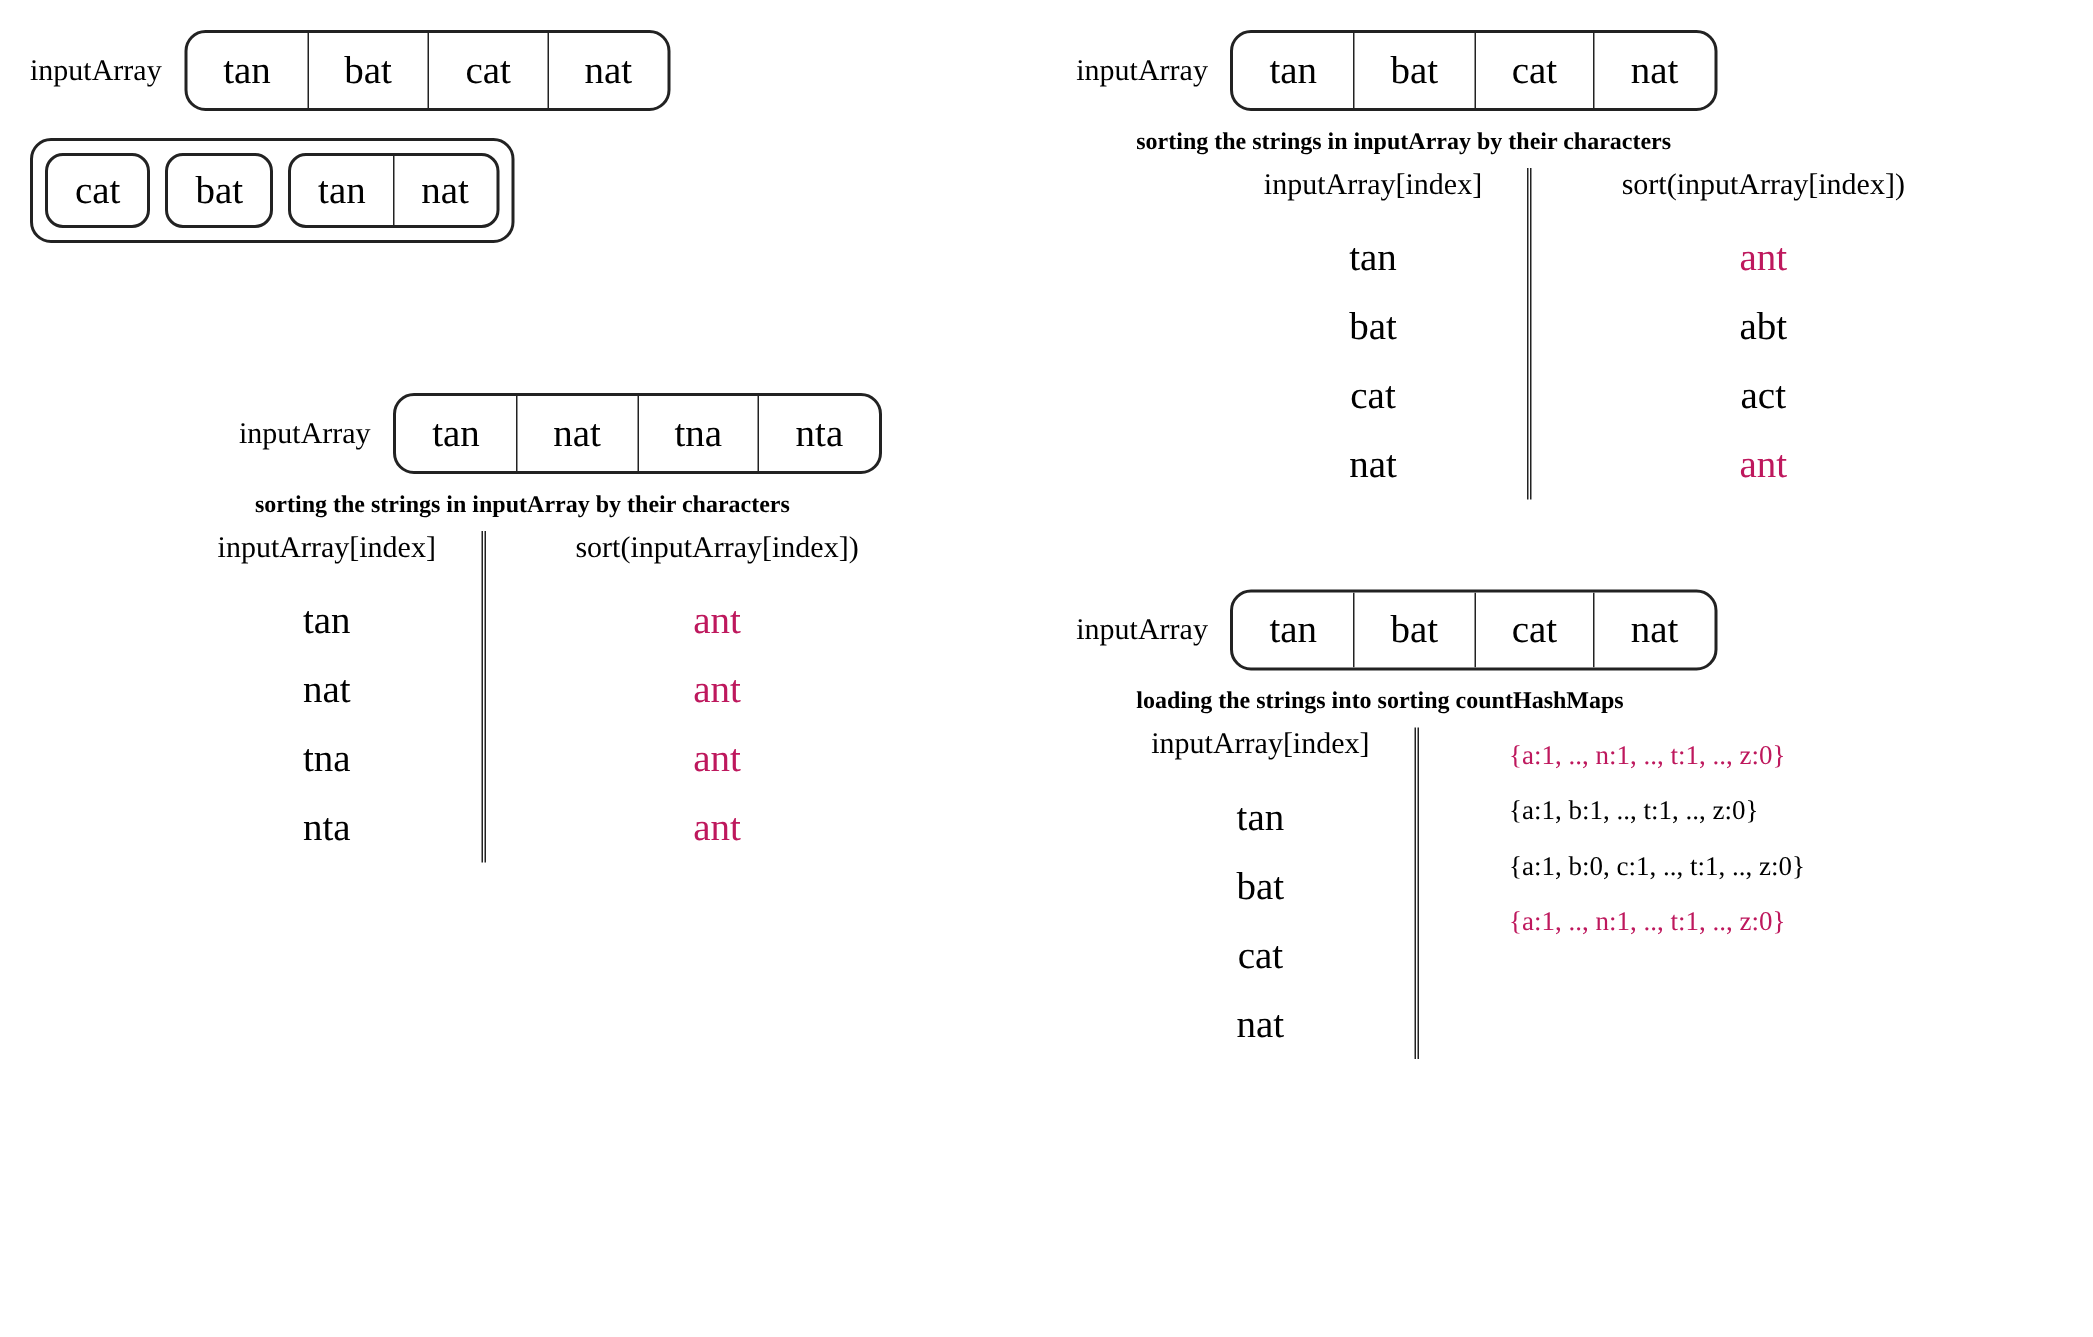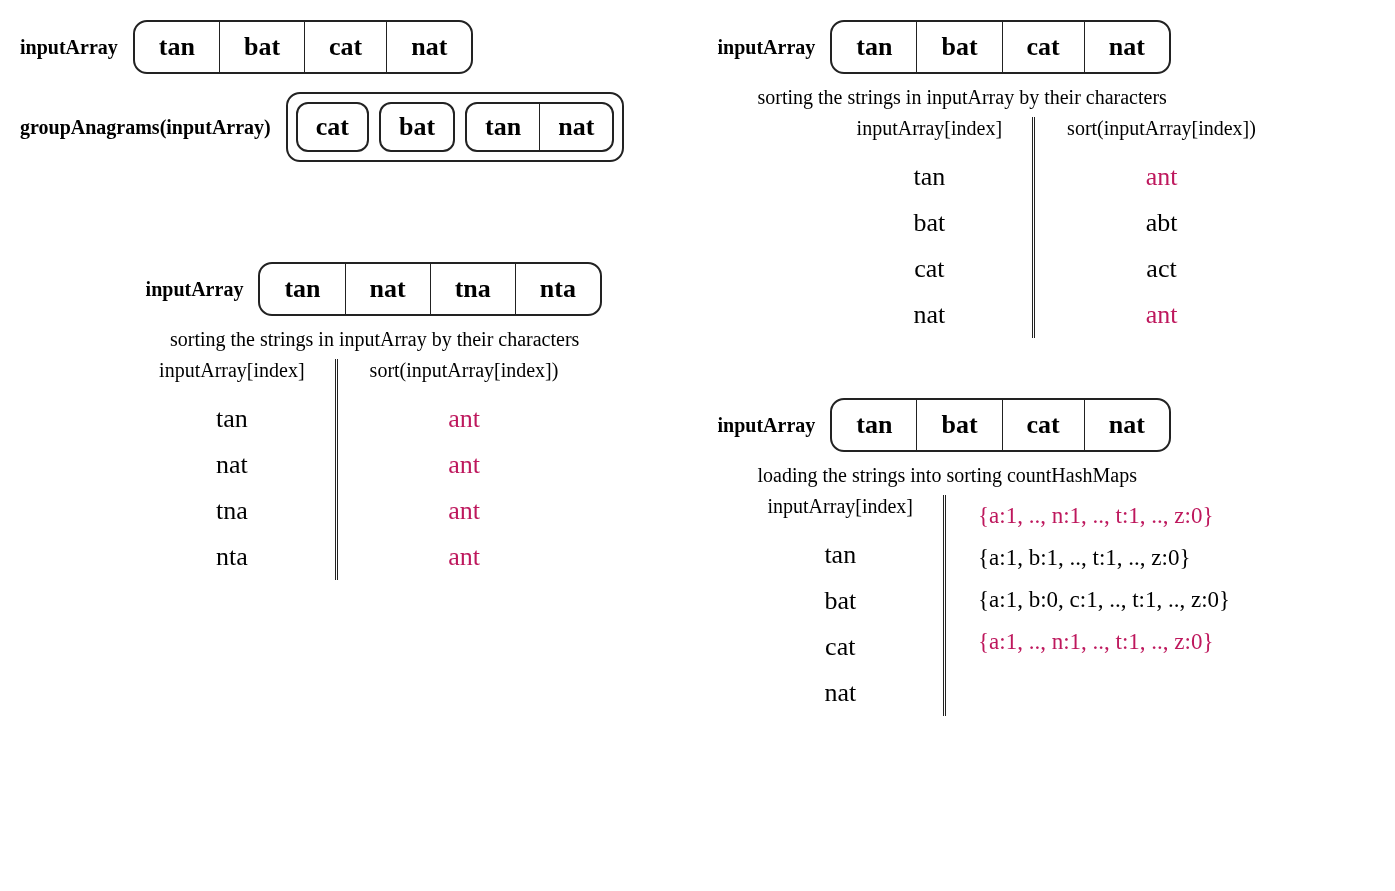--- a/index.html
+++ b/index.html
@@ -15,21 +15,20 @@
     display: grid;
     grid-template-columns: 1fr 1fr;
     gap: 30px 40px;
   }
   .block { margin-bottom: 30px; }
   .row {
     display: flex;
     align-items: center;
     gap: 15px;
     margin-bottom: 10px;
-    font-weight: bold;
   }
   .label { font-size: 20px; }
   .array {
     display: flex;
     border: 2px solid #222;
     border-radius: 14px;
     overflow: hidden;
     background: white;
   }
   .cell {
@@ -46,38 +45,38 @@
     border-radius: 14px;
     padding: 8px;
   }
   .inner-array {
     display: flex;
     border: 2px solid #222;
     border-radius: 12px;
     overflow: hidden;
   }
   .inner-array .cell { padding: 8px 18px; font-size: 26px; }
-  .subtitle { font-size: 20px; margin: 12px 0 8px 40px; }
+  .subtitle { font-size: 16px; margin: 12px 0 8px 40px; font-weight: bold; }
   .table {
     display: flex;
     justify-content: center;
     gap: 0;
     margin-left: 20px;
   }
   .col {
     display: flex;
     flex-direction: column;
     align-items: center;
     padding: 0 30px;
   }
-  .col.right { border-left: 3px double #222; padding-left: 32px; }
+  .col.right { border-left: 3px double #222; padding-left: 60px; }
   .col-header { font-size: 20px; margin-bottom: 14px; }
   .col-item { font-size: 26px; margin: 8px 0; }
   .red { color: #be185d; }
-  .hash-col .col-item { font-size: 23px; }
+  .hash-col .col-item { font-size: 18px; }
   .left-col { display: flex; flex-direction: column; }
   .right-col { display: flex; flex-direction: column; gap: 30px; }
 </style>
 </head>
 <body>
 
 <div class="container">
 
   <div class="left-col">
 
@@ -85,21 +84,20 @@
       <div class="row">
         <span class="label">inputArray</span>
         <div class="array">
           <div class="cell">tan</div>
           <div class="cell">bat</div>
           <div class="cell">cat</div>
           <div class="cell">nat</div>
         </div>
       </div>
       <div class="row" style="margin-top:18px;">
-        <span class="label">groupAnagrams(inputArray)</span>
         <div class="outer-array">
           <div class="inner-array">
             <div class="cell">cat</div>
           </div>
           <div class="inner-array">
             <div class="cell">bat</div>
           </div>
           <div class="inner-array">
             <div class="cell">tan</div>
             <div class="cell">nat</div>

